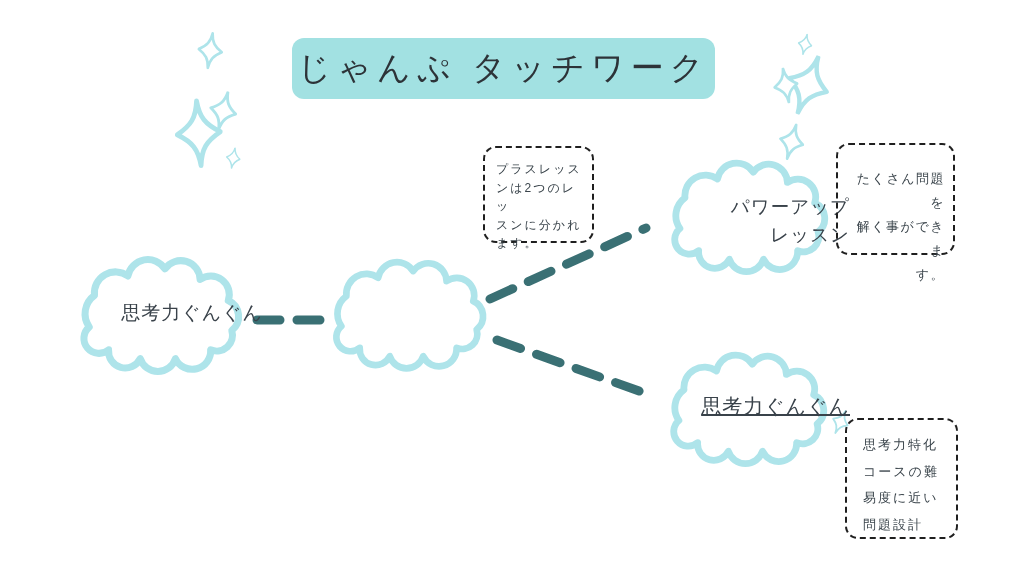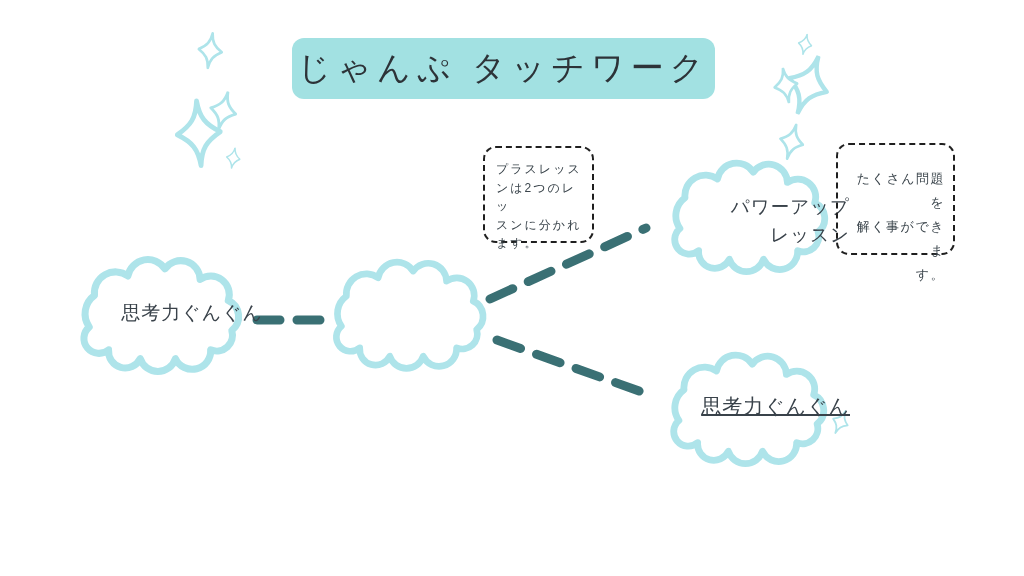--- a/index.html
+++ b/index.html
@@ -120,14 +120,18 @@
 レッスン</div>
   <div class="cloud-label label-thinking">思考力ぐんぐん</div>
 
   <div class="note note-plus">プラスレッス
 ンは2つのレッ
 スンに分かれ
 ます。</div>
   <div class="note note-powerup">たくさん問題を
 解く事ができま
 す。</div>
+  <div class="note note-thinking">思考力特化
+コースの難
+易度に近い
+問題設計</div>
 
 </div>
 
 </body></html>

